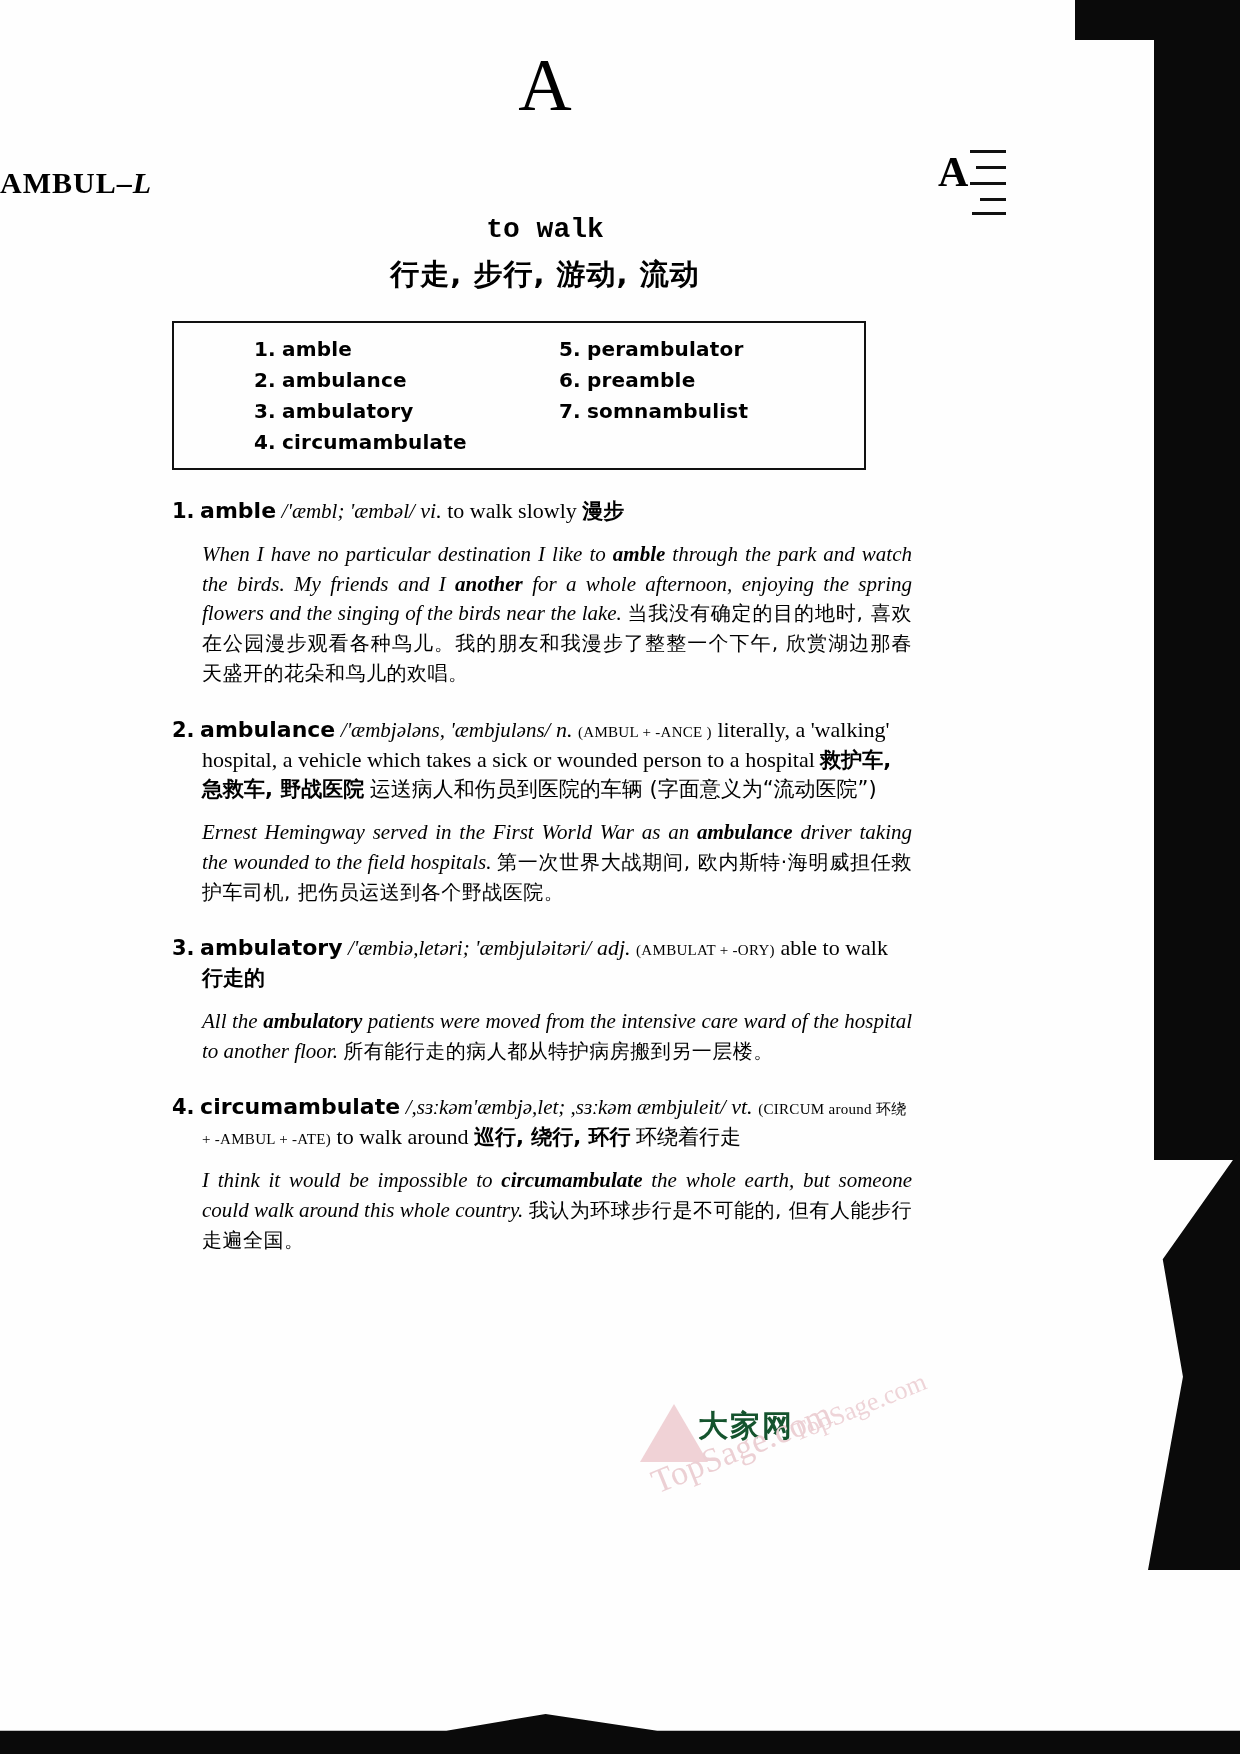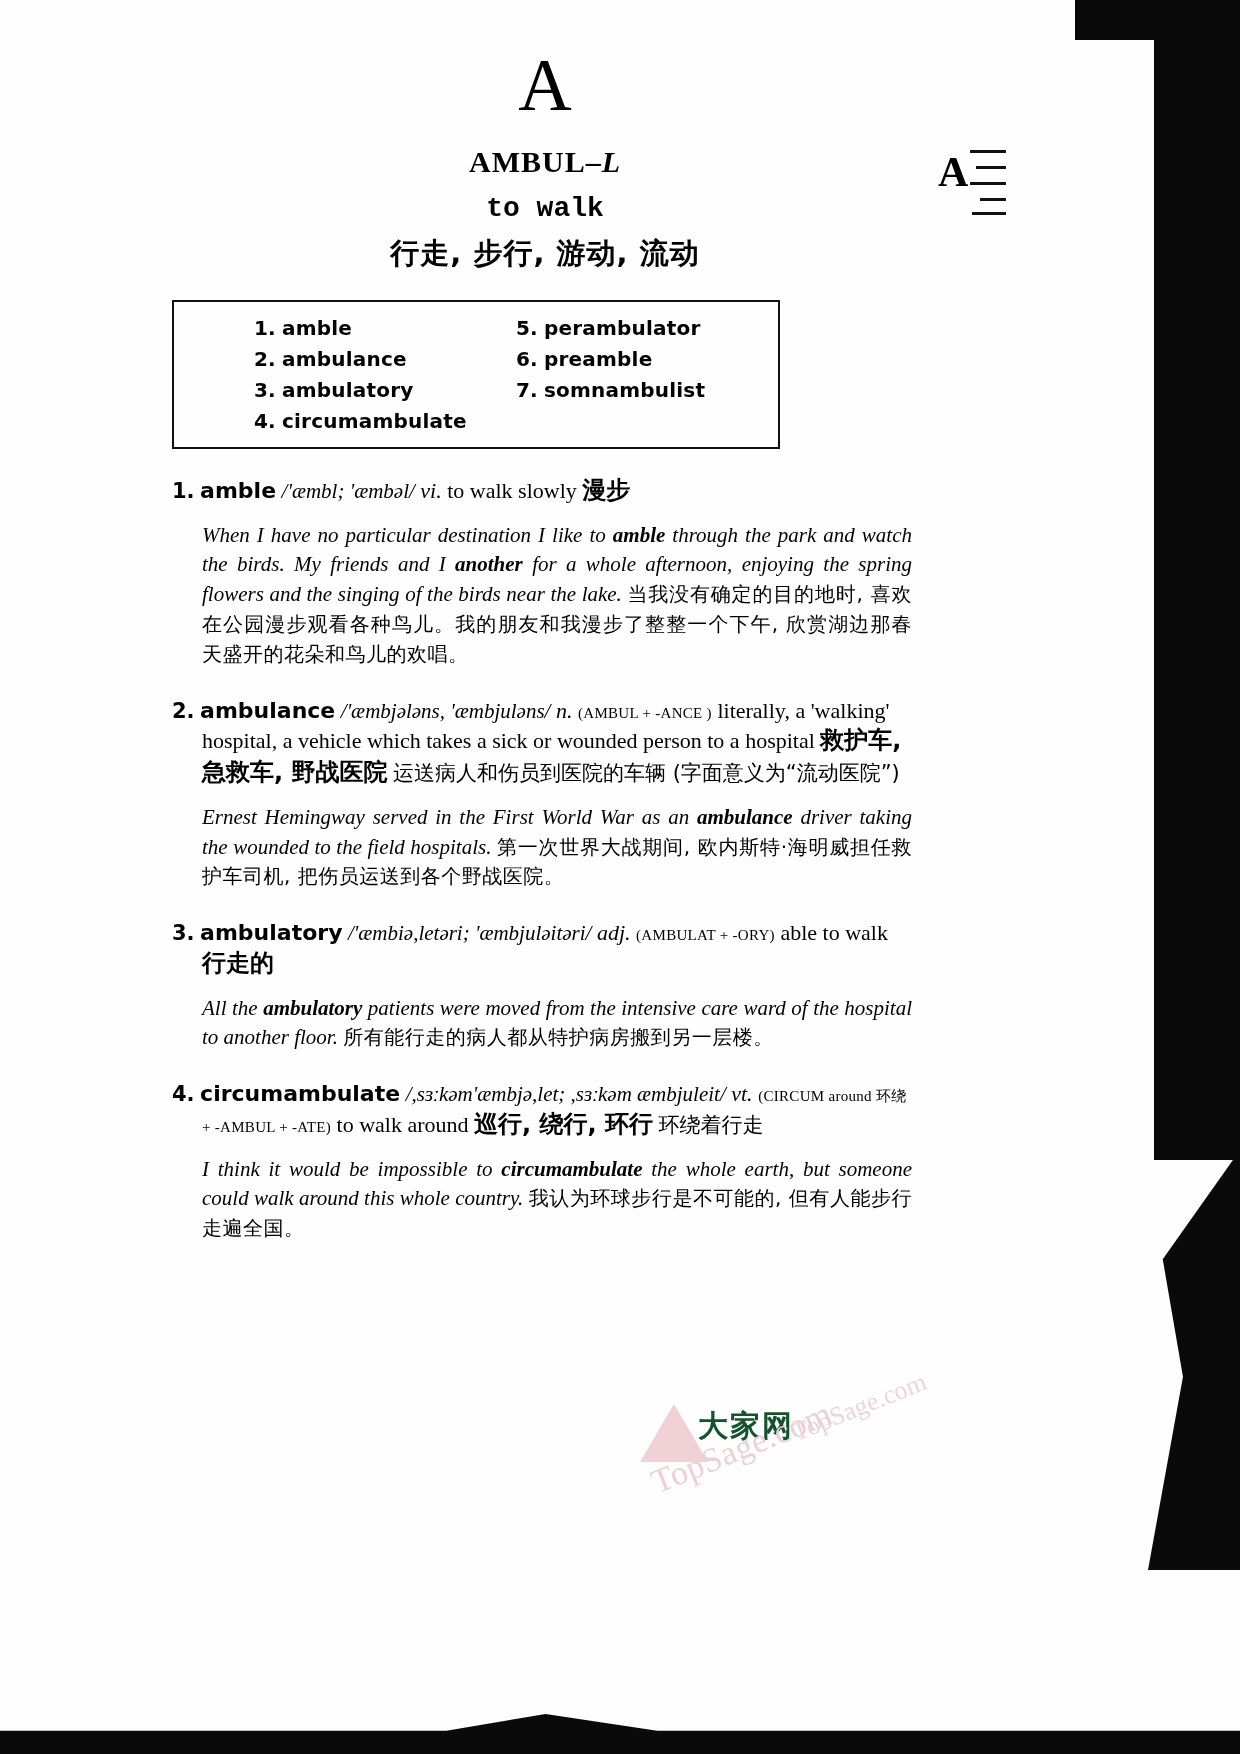--- a/index.html
+++ b/index.html
@@ -67,26 +67,25 @@
     text-align: center;
     font-family: "Liberation Serif", serif;
     font-size: 74px;
     line-height: 1;
     margin-top: 48px;
     font-weight: 400;
     color: #000;
   }
 
   #root-title {
-    text-align: center;
     font-family: "Liberation Serif", serif;
     font-weight: bold;
     font-size: 30px;
     letter-spacing: 1px;
-    margin-top: 23px;
+    margin-top: 44px;
   }
   #root-title .ital { font-style: italic; }
 
   #root-gloss-en {
     text-align: center;
     font-family: Liberation Mono, monospace;
     font-weight: bold;
     font-size: 28px;
     margin-top: 14px;
   }
@@ -96,21 +95,21 @@
     font-family: "DejaVu Sans", sans-serif;
     font-weight: bold;
     font-size: 29px;
     letter-spacing: 1px;
     margin-top: 10px;
   }
 
   
   #wordlist-box {
     margin: 26px 0 0 172px;
-    width: 608px;
+    width: 694px;
     border: 2px solid #111;
     border-right: 2px solid #111;
     box-sizing: border-box;
     padding: 14px 0 14px 0;
     position: relative;
   }
   #wordlist-grid {
     display: grid;
     grid-template-columns: 1fr 1fr;
     grid-auto-flow: column;
@@ -145,21 +144,21 @@
     font-family: "DejaVu Sans", sans-serif;
     font-weight: bold;
     font-size: 22px;
   }
   .entry-head .ipa { font-style: italic; font-size: 21px; }
   .entry-head .pos { font-style: italic; }
   .entry-head .sc { font-size: 15px; letter-spacing: 0.3px; }
   .entry-head .cn {
     font-family: "DejaVu Sans", sans-serif;
     font-weight: bold;
-    font-size: 24px;
+    font-size: 21px;
   }
   .entry-head .cn-plain {
     font-family: "DejaVu Sans", sans-serif;
     font-size: 21px;
   }
 
   .example {
     margin: 14px 0 0 30px;
     font-family: "Liberation Serif", serif;
     font-style: italic;

